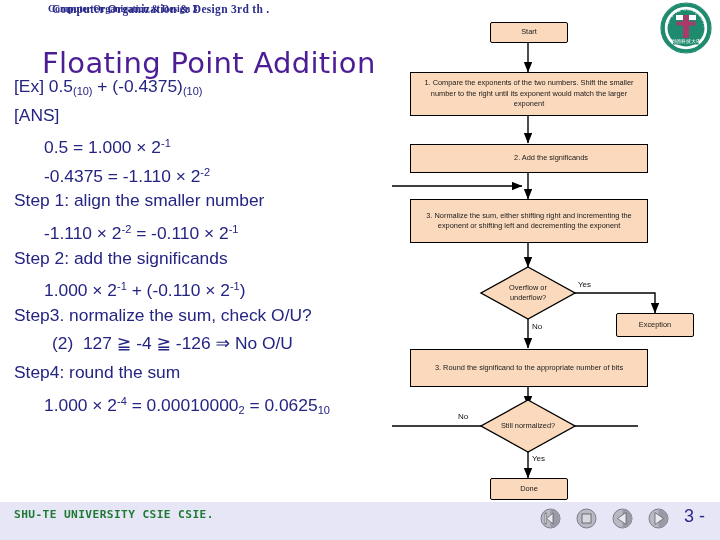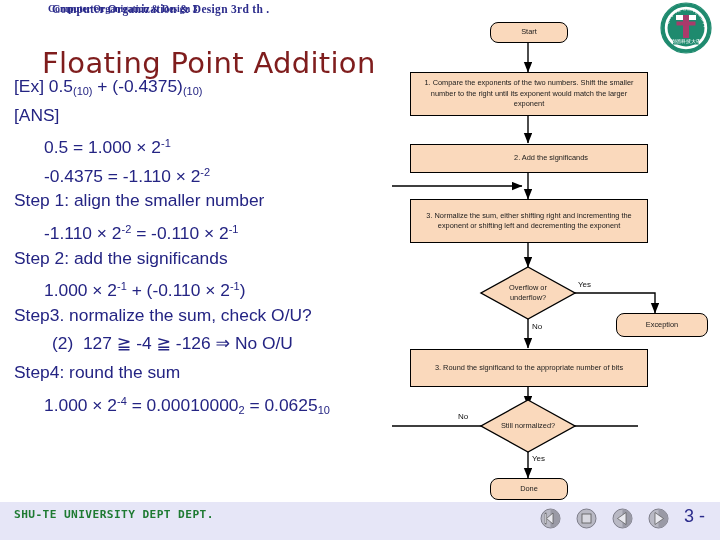--- a/index.html
+++ b/index.html
@@ -17,21 +17,21 @@
   .hdr span{
     position:absolute;left:0;top:0;white-space:nowrap;
     color:#2c2c8c;font-family:"Liberation Serif",serif;
   }
   .hdr .h-italic{font-style:italic;font-size:11.5px;letter-spacing:.2px;}
   .hdr .h-bold{font-weight:bold;font-size:10px;left:40px;letter-spacing:-.1px;}
   .hdr .h-bold2{font-weight:bold;font-size:11.5px;left:44px;letter-spacing:.3px;}
 
   .title{
     position:absolute;left:42px;top:27px;width:380px;
-    color:#7f1d1d;font-size:29px;font-weight:normal;
+    color:#4c1d95;font-size:29px;font-weight:normal;
     font-family:"DejaVu Sans", sans-serif;
     letter-spacing:.3px;white-space:nowrap;
   }
 
   
   .body-txt{
     position:absolute;left:14px;top:72px;width:400px;
     color:#242483;font-size:17.4px;line-height:28.6px;
     font-family:"Liberation Sans", sans-serif;
     white-space:nowrap;
@@ -48,21 +48,21 @@
   
   .flow{position:absolute;left:392px;top:8px;width:328px;height:500px;}
   .fl-svg{position:absolute;left:0;top:0;}
   .fbox{
     position:absolute;background:#FAD9BC;border:1.3px solid #000;
     color:#1a1a1a;font-size:7.4px;line-height:10.4px;
     text-align:center;display:flex;align-items:center;justify-content:center;
     font-family:"Liberation Sans", sans-serif;
     box-sizing:border-box;padding:2px 4px;
   }
-  .term{border-radius:8px;}
+  .term{border-radius:2px;}
   .fdiamond{
     position:absolute;color:#1a1a1a;font-size:7.4px;line-height:10.4px;
     text-align:center;display:flex;align-items:center;justify-content:center;
     font-family:"Liberation Sans", sans-serif;
   }
   .flabel{
     position:absolute;font-size:8px;color:#111;
     font-family:"Liberation Sans", sans-serif;white-space:nowrap;
   }
 
@@ -158,36 +158,36 @@
     <div class="fbox term" style="left:98px;top:14px;width:78px;height:21px;">Start</div>
 
     <div class="fbox" style="left:18px;top:64px;width:238px;height:44px;">1. Compare the exponents of the two numbers. Shift the smaller number to the right until its exponent would match the larger exponent</div>
 
     <div class="fbox" style="left:18px;top:136px;width:238px;height:29px;padding-left:48px;">2. Add the significands</div>
 
     <div class="fbox" style="left:18px;top:191px;width:238px;height:44px;">3. Normalize the sum, either shifting right and incrementing the exponent or shifting left and decrementing the exponent</div>
 
     <div class="fdiamond" style="left:99px;top:268px;width:74px;height:34px;">Overflow or underflow?</div>
 
-    <div class="fbox term" style="left:224px;top:305px;width:92px;height:24px;">Exception</div>
+    <div class="fbox term" style="left:224px;top:305px;width:78px;height:24px;">Exception</div>
 
     <div class="fbox" style="left:18px;top:341px;width:238px;height:38px;">3. Round the significand to the appropriate number of bits</div>
 
     <div class="fdiamond" style="left:99px;top:410px;width:74px;height:17px;">Still normalized?</div>
 
     <div class="fbox term" style="left:98px;top:470px;width:78px;height:22px;">Done</div>
 
     <span class="flabel" style="left:186px;top:272px;">Yes</span>
     <span class="flabel" style="left:140px;top:314px;">No</span>
     <span class="flabel" style="left:66px;top:404px;">No</span>
     <span class="flabel" style="left:140px;top:446px;">Yes</span>
   </div>
 
   <div class="footbar"></div>
-  <div class="foot-txt">SHU-TE UNIVERSITY DEPT DEPT.</div>
+  <div class="foot-txt">SHU-TE UNIVERSITY CSIE CSIE.</div>
 
   <div class="navbtns">
     <div class="navbtn" style="left:0px;">
       <svg width="21" height="21" viewBox="0 0 21 21">
         <circle cx="10.5" cy="10.5" r="9.5" fill="#B9B9C4" stroke="#7d7d8a" stroke-width="1"></circle>
         <path d="M10.5,1 A9.5,9.5 0 0 1 10.5,20 z" fill="#9a9aa6"></path>
         <polygon points="13,5 13,16 6.5,10.5" fill="#e9e9ef" stroke="#555" stroke-width="0.7"></polygon>
         <rect x="5" y="5" width="1.6" height="11" fill="#e9e9ef" stroke="#555" stroke-width="0.5"></rect>
       </svg>
     </div>

